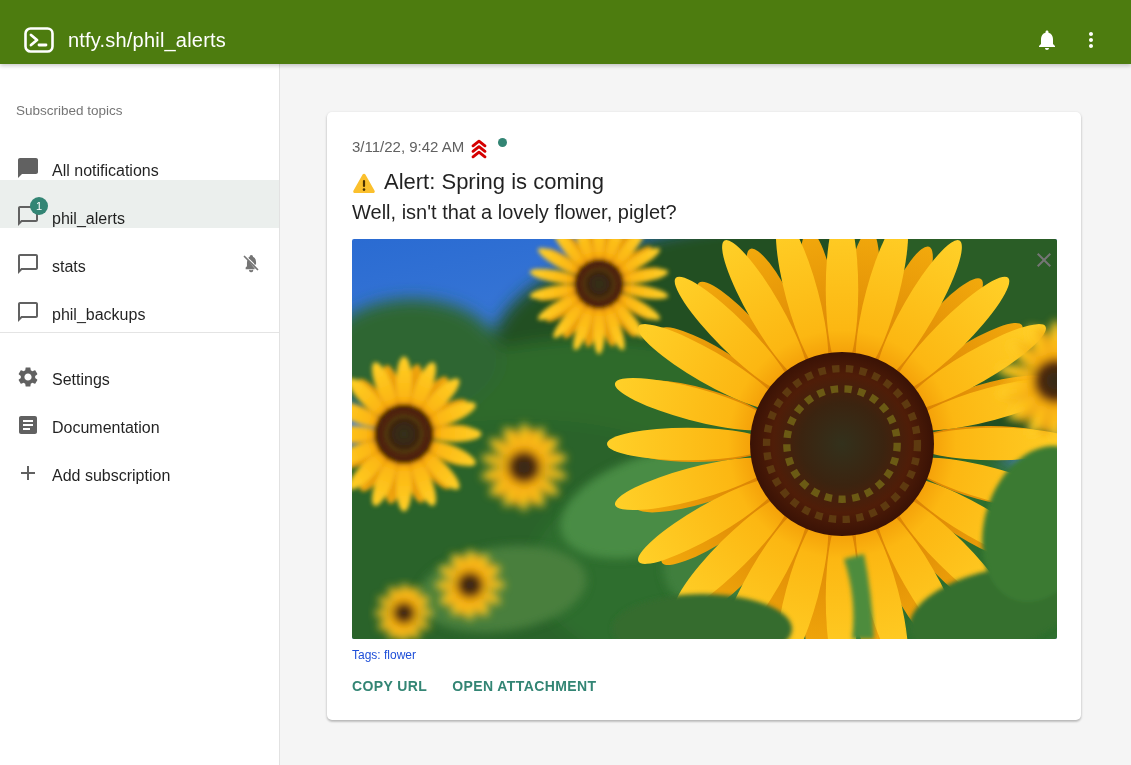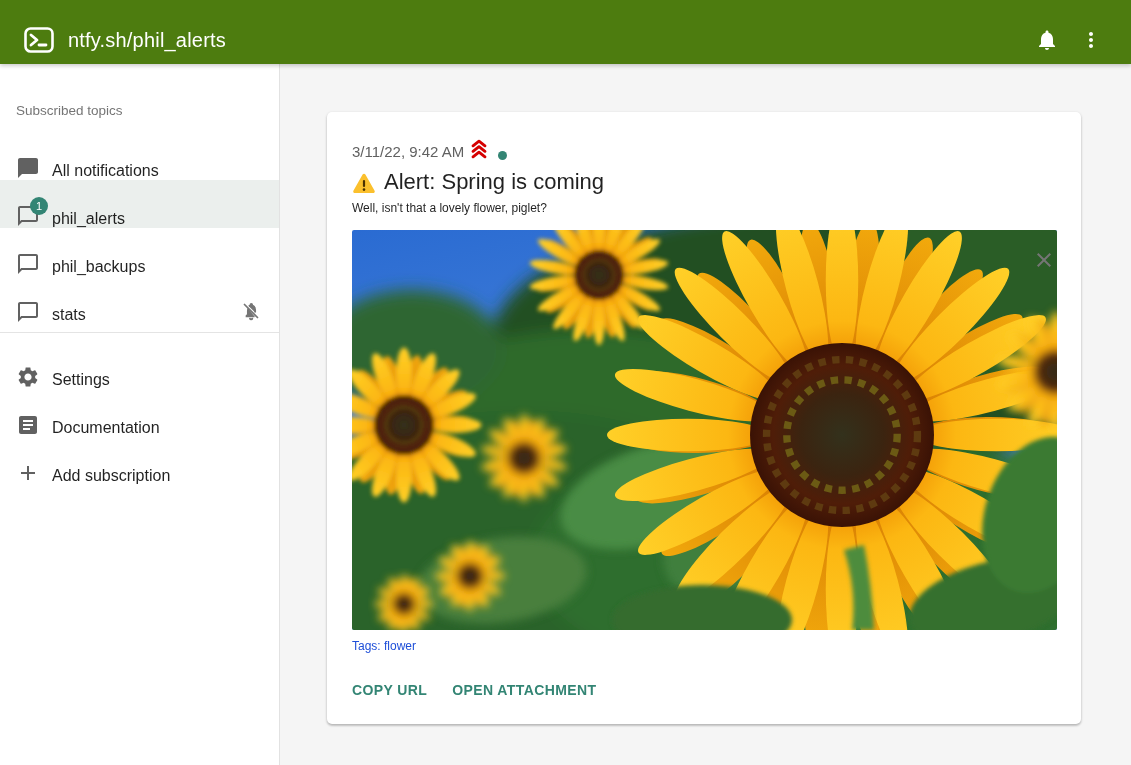--- a/index.html
+++ b/index.html
@@ -30,32 +30,32 @@
   .nav-item .muted-bell svg { width:24px; height:24px; fill:#757575; }
   .badge { position:absolute; top:-7px; right:-8px; min-width:18px; height:18px; border-radius:9px;
     background:#338574; color:#fff; font-size:11px; font-weight:500;
     display:flex; align-items:center; justify-content:center; padding:0 4px; }
   .divider { height:1px; background:#e4e4e4; margin:8px 0; }
 
   
   .main { position:fixed; top:64px; left:281px; width:850px; height:701px; background:#f5f5f5; overflow:hidden; }
   .card { position:relative; margin:48px 0 0 46px; width:754px; background:#fff; border-radius:5px;
     box-shadow:0 1px 3px rgba(0,0,0,.2),0 2px 2px rgba(0,0,0,.12); padding:26px 24px 22px 25px; }
-  .meta-row { display:flex; align-items:flex-end; gap:4px; color:#616161; font-size:15px; }
+  .meta-row { display:flex; align-items:flex-start; gap:4px; color:#616161; font-size:15px; }
   .prio svg { width:22px; height:22px; display:block; }
   .unread-dot { width:9px; height:9px; border-radius:50%; background:#338574; margin-left:4px; }
   .card-close { position:absolute; top:136px; right:24px; width:26px; height:26px; border:none;
     background:transparent; cursor:pointer; padding:0; }
   .card-close svg { width:24px; height:24px; fill:#757575; }
   .note-title { font-size:22px; font-weight:400; margin-top:9px; display:flex; align-items:flex-end; gap:8px; }
   .warn-ico { width:24px; height:22px; flex:none; }
-  .note-body { font-size:12px; margin-top:6px; color:rgba(0,0,0,.87); }
+  .note-body { font-size:20px; margin-top:6px; color:rgba(0,0,0,.87); }
   .attachment { margin-top:15px; width:705px; height:400px; border-radius:2px; overflow:hidden; display:block; cursor:pointer; }
   .tags { margin-top:9px; color:#1d4ed8; font-size:12px; }
-  .actions { margin-top:25px; display:flex; gap:25px; }
+  .actions { margin-top:12px; display:flex; gap:25px; }
   .text-btn { border:none; background:transparent; color:#338574; font-size:14px; font-weight:700;
     letter-spacing:.4px; cursor:pointer; padding:4px 0; font-family:inherit; }
 </style>
 </head>
 <body>
 
 <header class="appbar">
   <svg class="logo" viewBox="0 0 30 26">
     <rect x="1.5" y="1.5" width="27" height="23" rx="5" fill="none" stroke="#fff" stroke-width="2.6"></rect>
     <path d="M7 8l6 5-6 5" fill="none" stroke="#fff" stroke-width="2.8" stroke-linecap="round" stroke-linejoin="round"></path>
@@ -95,37 +95,37 @@
     </span>
     <span class="label">phil_alerts</span>
   </div>
 
   <div class="nav-item">
     <span class="nicon">
       <svg viewBox="0 0 24 24">
           <path d="M20 2H4c-1.1 0-1.99.9-1.99 2L2 22l4-4h14c1.1 0 2-.9 2-2V4c0-1.1-.9-2-2-2zm0 14H5.17L4 17.17V4h16v12z"></path>
         </svg>
     </span>
-    <span class="label">phil_backups</span>
-  </div>
-
-  <div class="nav-item">
-    <span class="nicon">
-      <svg viewBox="0 0 24 24">
-          <path d="M20 2H4c-1.1 0-1.99.9-1.99 2L2 22l4-4h14c1.1 0 2-.9 2-2V4c0-1.1-.9-2-2-2zm0 14H5.17L4 17.17V4h16v12z"></path>
-        </svg>
-    </span>
     <span class="label">stats</span>
     <span class="muted-bell">
       <svg viewBox="0 0 24 24" fill="none" stroke="#757575" stroke-width="1.7">
         <path d="M15.5 16.5h-8v-.6l1.3-1.3V11c0-.9.2-1.8.6-2.5M9.8 6.3c.4-.3 1-.6 1.6-.7v-.8a.9.9 0 011.8 0v.8c1.9.45 3 2.1 3 4.4v2.6"></path>
         <path d="M10.9 18.5a1.3 1.3 0 002.5 0" stroke-linecap="round"></path>
         <line x1="5.5" y1="4.5" x2="18.5" y2="17.5" stroke-linecap="round"></line>
       </svg>
     </span>
+  </div>
+
+  <div class="nav-item">
+    <span class="nicon">
+      <svg viewBox="0 0 24 24">
+          <path d="M20 2H4c-1.1 0-1.99.9-1.99 2L2 22l4-4h14c1.1 0 2-.9 2-2V4c0-1.1-.9-2-2-2zm0 14H5.17L4 17.17V4h16v12z"></path>
+        </svg>
+    </span>
+    <span class="label">phil_backups</span>
   </div>
 
   <div class="divider"></div>
 
   <div class="nav-item">
     <span class="nicon">
       <svg viewBox="0 0 24 24">
           <path d="M19.14 12.94c.04-.3.06-.61.06-.94 0-.32-.02-.64-.07-.94l2.03-1.58c.18-.14.23-.41.12-.61l-1.92-3.32c-.12-.22-.37-.29-.59-.22l-2.39.96c-.5-.38-1.03-.7-1.62-.94l-.36-2.54c-.04-.24-.24-.41-.48-.41h-3.84c-.24 0-.43.17-.47.41l-.36 2.54c-.59.24-1.13.57-1.62.94l-2.39-.96c-.22-.08-.47 0-.59.22L2.74 8.87c-.12.21-.08.47.12.61l2.03 1.58c-.05.3-.09.63-.09.94s.02.64.07.94l-2.03 1.58c-.18.14-.23.41-.12.61l1.92 3.32c.12.22.37.29.59.22l2.39-.96c.5.38 1.03.7 1.62.94l.36 2.54c.05.24.24.41.48.41h3.84c.24 0 .44-.17.47-.41l.36-2.54c.59-.24 1.13-.56 1.62-.94l2.39.96c.22.08.47 0 .59-.22l1.92-3.32c.12-.22.07-.47-.12-.61l-2.01-1.58zM12 15.6c-1.98 0-3.6-1.62-3.6-3.6s1.62-3.6 3.6-3.6 3.6 1.62 3.6 3.6-1.62 3.6-3.6 3.6z"></path>
         </svg>
     </span>

